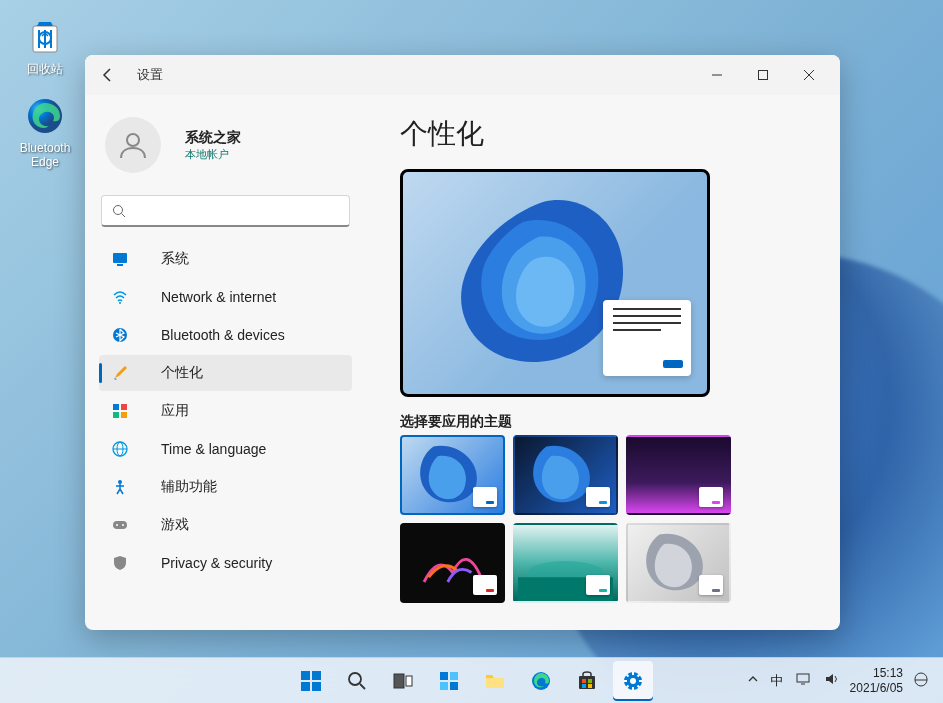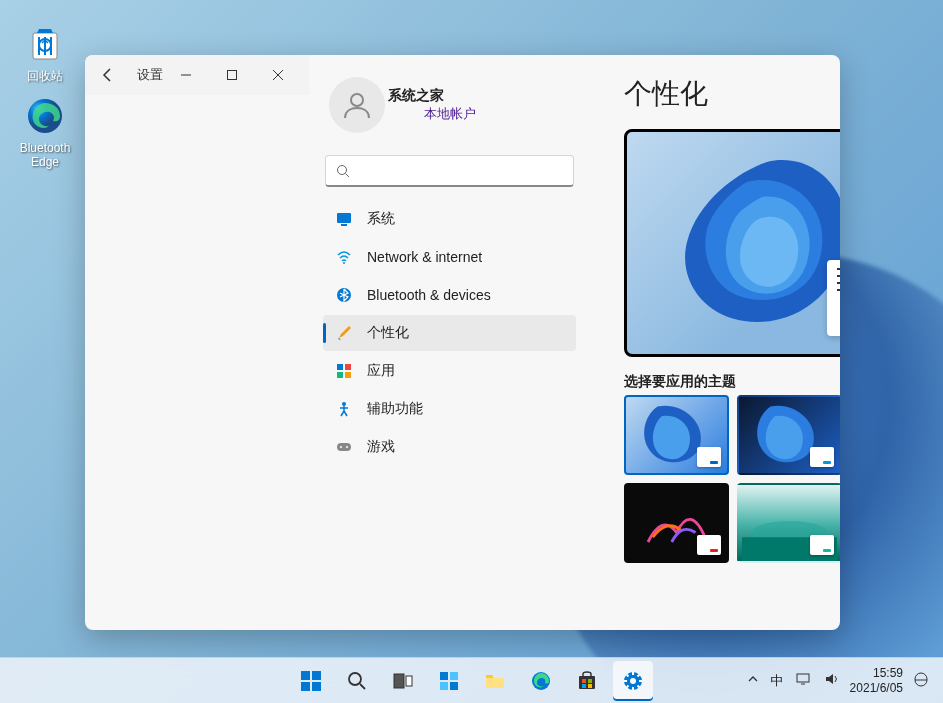--- a/index.html
+++ b/index.html
@@ -6,42 +6,42 @@
 body { width: 943px; height: 703px; overflow: hidden; position: relative; background: linear-gradient(135deg, #a8d0e6 0%, #7fb3d5 50%, #5b9bd5 100%); }
 
 
 .bloom-bg { position: absolute; right: -100px; bottom: -50px; width: 500px; height: 500px; opacity: 0.6; }
 .bloom-bg::before { content: ""; position: absolute; width: 100%; height: 100%; background: radial-gradient(circle at 30% 30%, #1e5fc4 0%, #0a3a8c 40%, transparent 70%); border-radius: 50%; filter: blur(2px); }
 
 
 .desktop-icon { position: absolute; width: 70px; display: flex; flex-direction: column; align-items: center; cursor: pointer; }
 .desktop-icon .icon-box { width: 42px; height: 42px; display: flex; align-items: center; justify-content: center; }
 .desktop-icon .icon-label { color: #fff; font-size: 12px; text-shadow: 1px 1px 2px rgba(0,0,0,0.6); margin-top: 4px; text-align: center; }
-.recycle-bin { top: 22px; left: 10px; justify-content: space-between; }
+.recycle-bin { top: 15px; left: 10px; justify-content: space-between; }
 .edge-icon { top: 95px; left: 10px; }
 
 
-.settings-window { position: absolute; left: 85px; top: 55px; width: 755px; height: 575px; background: #f7f7f7; border-radius: 8px; box-shadow: 0 8px 30px rgba(0,0,0,0.25); display: flex; flex-direction: row; overflow: hidden; }
+.settings-window { position: absolute; left: 85px; top: 55px; width: 755px; height: 575px; background: #f7f7f7; border-radius: 8px; box-shadow: 0 8px 30px rgba(0,0,0,0.25); display: flex; flex-direction: column; overflow: hidden; }
 .titlebar { height: 40px; display: flex; align-items: center; padding: 0 8px; background: #f3f3f3; }
 .titlebar-left { display: flex; align-items: center; gap: 14px; }
 .back-btn { width: 30px; height: 30px; display: flex; align-items: center; justify-content: center; cursor: pointer; border-radius: 4px; }
 .titlebar-title { font-size: 13px; color: #333; }
 .titlebar-right { margin-left: auto; display: flex; }
 .win-btn { width: 46px; height: 32px; display: flex; align-items: center; justify-content: center; cursor: pointer; }
 
 .window-body { flex: 1; display: flex; overflow: hidden; }
 .sidebar { width: 275px; padding: 16px 8px 8px 14px; display: flex; flex-direction: column; overflow-y: auto; }
-.user-row { display: flex; align-items: center; gap: 3px; padding: 6px 6px 18px 6px; }
+.user-row { display: flex; align-items: center; gap: 24px; padding: 6px 6px 18px 6px; }
 .avatar { width: 56px; height: 56px; border-radius: 50%; background: #e8e8e8; display: flex; align-items: center; justify-content: center; }
 .user-info .user-name { font-size: 14px; font-weight: 600; color: #222; }
-.user-info .user-sub { font-size: 13px; color: #4c1d95; margin-left: 36px; }
+.user-info .user-sub { font-size: 11px; color: #0f766e; }
 .search-box { margin: 4px 2px 14px 2px; height: 32px; background: #fff; border: 1px solid #d6d6d6; border-bottom: 2px solid #888; border-radius: 4px; display: flex; align-items: center; padding: 0 10px; }
 .search-box input { flex: 1; border: none; outline: none; font-size: 13px; background: transparent; }
 .nav-list { display: flex; flex-direction: column; gap: 2px; }
-.nav-item { display: flex; align-items: center; gap: 14px; padding: 9px 12px; border-radius: 4px; cursor: pointer; font-size: 14px; color: #222; position: relative; }
+.nav-item { display: flex; align-items: center; gap: 32px; padding: 9px 12px; border-radius: 4px; cursor: pointer; font-size: 14px; color: #222; position: relative; }
 .nav-item.active { background: #e9e9e9; }
 .nav-item.active::before { content: ""; position: absolute; left: 0; top: 8px; bottom: 8px; width: 3px; background: #0067c0; border-radius: 2px; }
 .nav-icon { width: 18px; height: 18px; display: flex; align-items: center; justify-content: center; flex-shrink: 0; }
 
 .main-pane { flex: 1; padding: 20px 24px 0 40px; overflow-y: auto; position: relative; }
 .main-pane::-webkit-scrollbar { width: 4px; }
 .main-pane::-webkit-scrollbar-thumb { background: #888; border-radius: 2px; }
 .page-heading { font-size: 28px; font-weight: 400; color: #222; margin-bottom: 16px; }
 .preview-box { width: 310px; height: 228px; border: 3px solid #000; border-radius: 8px; overflow: hidden; position: relative; background: linear-gradient(135deg, #bfd9f0 0%, #8ab8e0 60%); }
 .bloom-preview { position: absolute; left: 20px; top: 10px; width: 240px; height: 210px; }
@@ -200,35 +200,53 @@
                 <rect x="9" y="1" width="6" height="6" fill="#ef4444"></rect>
                 <rect x="1" y="9" width="6" height="6" fill="#10b981"></rect>
                 <rect x="9" y="9" width="6" height="6" fill="#f59e0b"></rect>
               </svg>
             </span>
           <span>应用</span>
         </div>
         <div class="nav-item">
           <span class="nav-icon">
               <svg width="16" height="16">
+                <circle cx="8" cy="8" r="7" fill="none" stroke="#0099e0" stroke-width="1.3"></circle>
+                <ellipse cx="8" cy="8" rx="3" ry="7" fill="none" stroke="#0099e0" stroke-width="1"></ellipse>
+                <line x1="1" y1="8" x2="15" y2="8" stroke="#0099e0"></line>
+              </svg>
+            </span>
+          <span>Time &amp; language</span>
+        </div>
+        <div class="nav-item">
+          <span class="nav-icon">
+              <svg width="16" height="16">
                 <circle cx="8" cy="3" r="2" fill="#0078d4"></circle>
                 <path d="M8 5 L8 10 M4 7 L12 7 M8 10 L5 15 M8 10 L11 15" stroke="#0078d4" stroke-width="1.5"></path>
               </svg>
             </span>
           <span>辅助功能</span>
         </div>
         <div class="nav-item">
           <span class="nav-icon">
               <svg width="16" height="16">
                 <rect x="1" y="4" width="14" height="8" rx="4" fill="#888"></rect>
                 <circle cx="5" cy="8" r="1" fill="#fff"></circle>
                 <circle cx="11" cy="8" r="1" fill="#fff"></circle>
               </svg>
             </span>
           <span>游戏</span>
+        </div>
+        <div class="nav-item">
+          <span class="nav-icon">
+              <svg width="16" height="16">
+                <path d="M8 1 L14 3 L14 8 Q14 13 8 15 Q2 13 2 8 L2 3 Z" fill="#888"></path>
+              </svg>
+            </span>
+          <span>Privacy &amp; security</span>
         </div>
       </div>
     </div>
 
     <div class="main-pane">
       <div class="page-heading">个性化</div>
 
       <div class="preview-box">
         <svg class="bloom-preview" viewBox="0 0 240 210">
           <path d="M120 20 C 160 10 200 40 200 90 C 200 140 160 180 110 180 C 60 180 30 140 40 100 C 50 60 90 30 120 20 Z" fill="#1e5fc4"></path>
@@ -371,20 +389,20 @@
       <span><svg width="16" height="14">
             <rect x="1" y="2" width="12" height="8" stroke="#333" fill="none"></rect>
             <line x1="5" y1="12" x2="9" y2="12" stroke="#333"></line>
           </svg></span>
       <span><svg width="16" height="14">
             <path d="M2 5 L5 5 L9 2 L9 12 L5 9 L2 9 Z" fill="#333"></path>
             <path d="M11 4 Q14 7 11 10" stroke="#333" fill="none"></path>
           </svg></span>
     </div>
     <div class="clock">
-      <div>15:59</div>
+      <div>15:13</div>
       <div>2021/6/05</div>
     </div>
     <span><svg width="16" height="16">
           <path d="M2 8 A6 6 0 0 1 14 8 L14 9 L2 9 Z M 2 9 A6 6 0 0 0 14 9" fill="none" stroke="#333"></path>
         </svg></span>
   </div>
 </div>
 
 </body></html>

